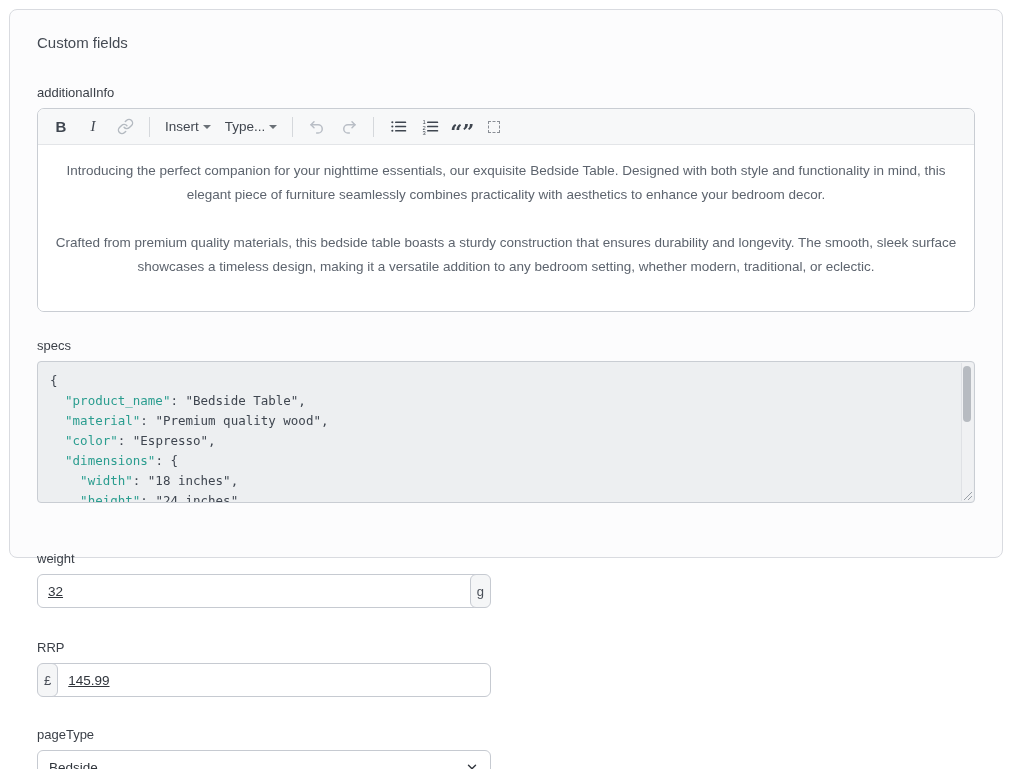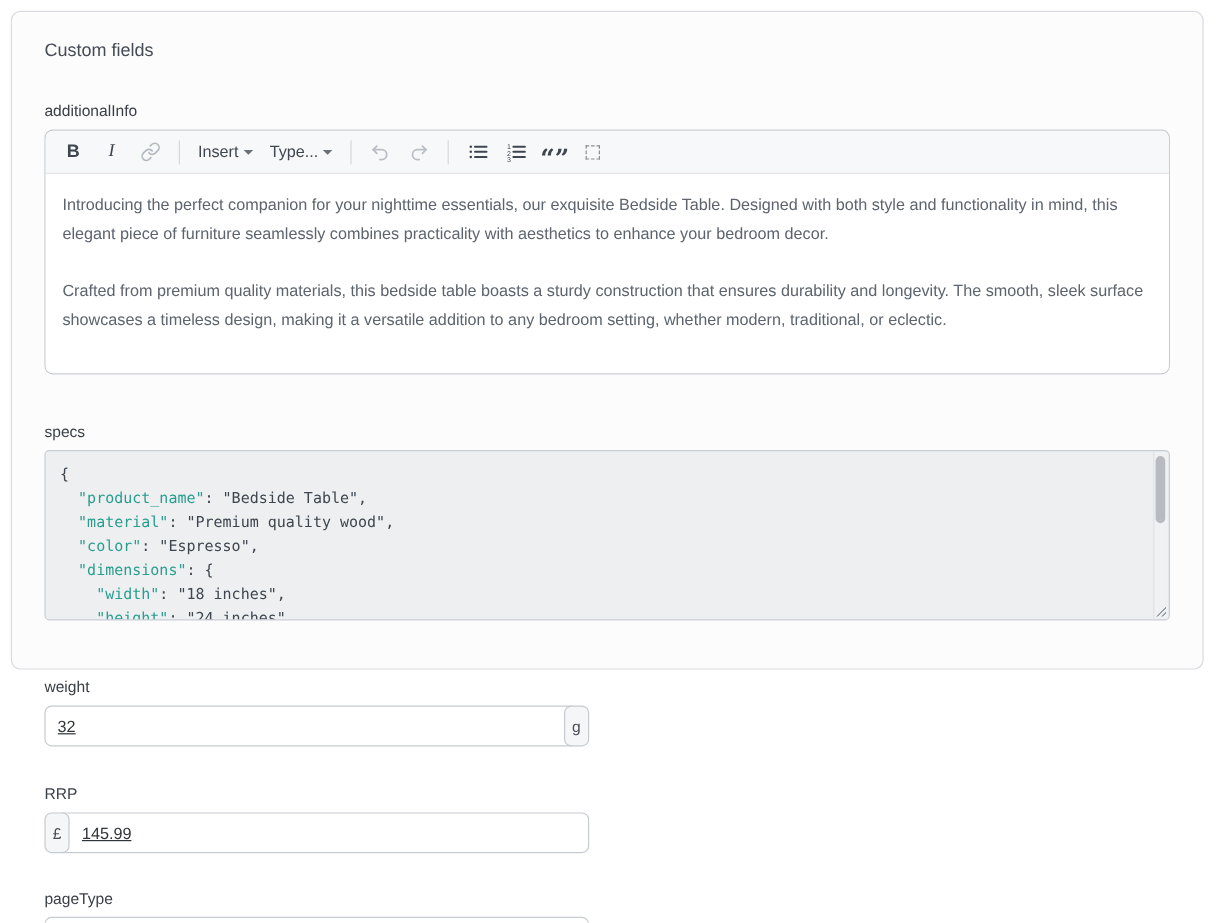--- a/index.html
+++ b/index.html
@@ -32,21 +32,21 @@
   .tb-btn.menu { font-size:13.5px; color:#40464f; padding:0 6px; }
   .tb-btn.disabled { color:#b9bec6; cursor:default; }
   .caret {
     width:0; height:0; border-left:4px solid transparent; border-right:4px solid transparent;
     border-top:4.5px solid #6a7077; margin-top:1px;
   }
   .tb-sep { width:1px; height:20px; background:#d5d8dc; margin:0 7px; }
   .quote-glyph { font-family:"DejaVu Serif", serif; font-weight:700; font-size:21px; line-height:10px; padding-top:10px; }
   .dashed-square { width:12px; height:12px; border:1px dashed #8a8f96; display:inline-block; }
 
-  .rte-content { background:#fff; padding:14px 14px 6px; height:166px; overflow:hidden; }
+  .rte-content { background:#fff; padding:14px 14px 6px; height:166px; overflow:hidden;text-align:center; }
   .rte-content p {
     font-size:13.5px; line-height:24px; color:#5d646e; margin-bottom:24px;
   }
 
   
   .code-area {
     position:relative; background:#edeff1; border:1px solid #c9cdd3; border-radius:4px;
     height:142px; overflow:hidden;
   }
   .code-pre {
@@ -64,21 +64,21 @@
   }
   .resize-grip {
     position:absolute; right:2px; bottom:2px; width:10px; height:10px;
     background:repeating-linear-gradient(135deg, transparent 0 2px, #9aa0a8 2px 3px);
     clip-path:polygon(100% 0, 100% 100%, 0 100%);
   }
 
   
   .two-col { display:flex; gap:32px;flex-direction:column; }
   .col { width:454px; }
-  .mt-specs { margin-top:40px; }
+  .mt-specs { margin-top:26px; }
   .mt-row1 { margin-top:48px; }
   .mt-row2 { margin-top:30px; }
 
   .input-group { display:flex; width:100%; }
   .text-input {
     flex:1; min-width:0; height:34px; border:1px solid #c6cad1; border-radius:6px;
     padding:0 10px; font-size:13.5px; color:#30353c; background:#fff;
     font-family:"Liberation Sans", sans-serif; outline:none;text-decoration:underline;
   }
   .addon {

